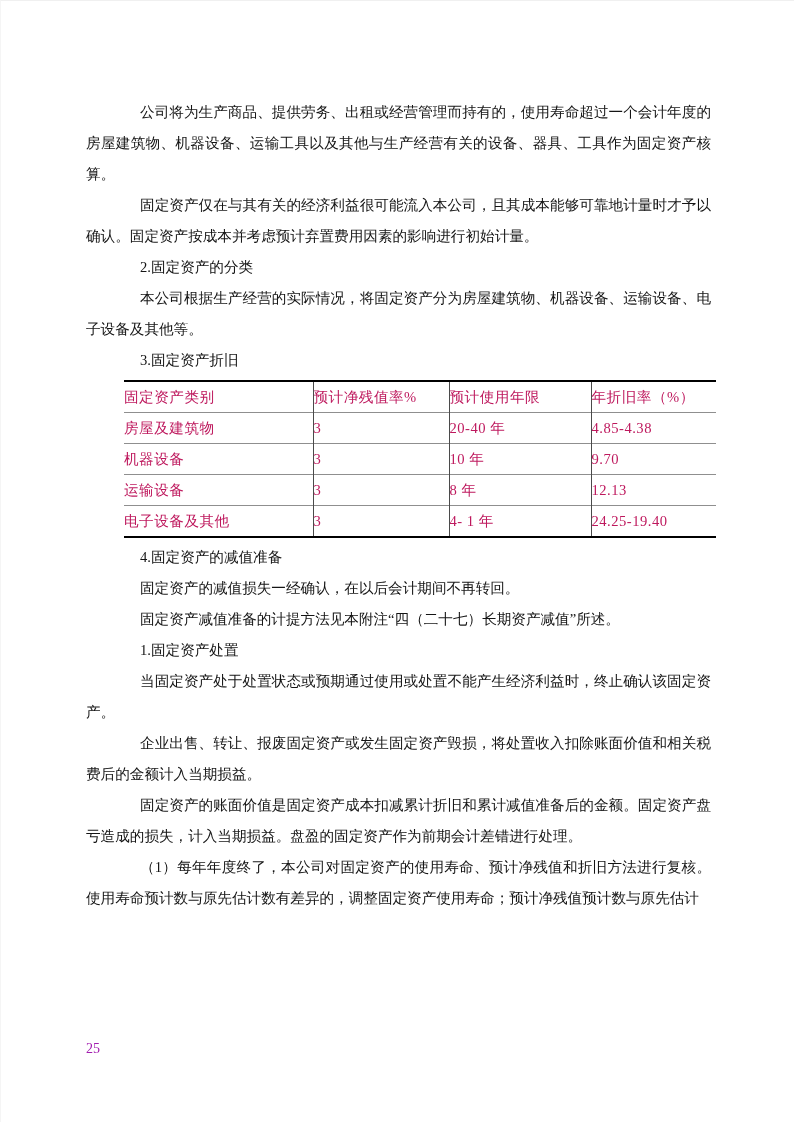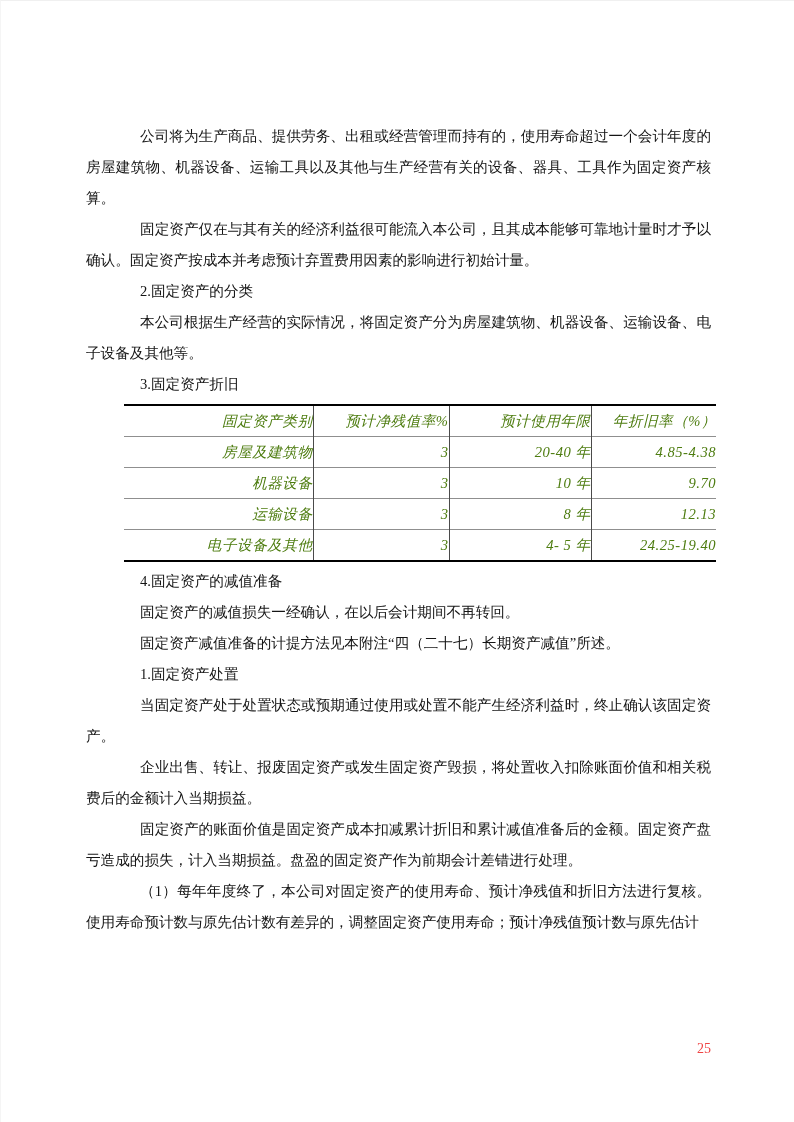--- a/index.html
+++ b/index.html
@@ -14,61 +14,60 @@
     position: absolute; inset: 0;
     background: #ffffff;
     overflow: hidden;
     border-top: 1px solid #f0f0f0;
     border-left: 1px solid #f5f5f5;
   }
   .content {
     position: absolute;
     left: 85px; top: 0;
     width: 625px;
-    padding-top: 120px;
+    padding-top: 96px;
     font-size: 14.6px;
     line-height: 31px;
     text-align: justify;
   }
   .para, .heading {
     text-indent: 54px;
     letter-spacing: 0;
     font-weight: normal;
   }
   table.dep {
     border-collapse: collapse;
     table-layout: fixed;
     width: 592px;
     margin: 4px 0 4px 38px;
     border-top: 2.5px solid #000;
     border-bottom: 2.5px solid #000;
   }
   table.dep th, table.dep td {
     font-weight: normal;
-    text-align: right;
+    text-align: left;
     vertical-align: middle;
     height: 30px;
     padding: 0;
     line-height: 30px;
     font-size: 14.6px;
     letter-spacing: 0.5px;
-    color: #4d7c0f;
+    color: #be185d;
     overflow: hidden;
     white-space: nowrap;
-    font-style: italic;
   }
   table.dep tbody td { border-top: 1px solid #8f8f8f; }
   table.dep th + th, table.dep td + td { border-left: 1.2px solid #4a4a4a; }
   .page-number {
     position: absolute;
     left: 85px; top: 1040px;
     width: 625px;
-    text-align: right;
+    text-align: left;
     font-size: 14px;
-    color: #ef4444;
+    color: #a21caf;
   }
 </style>
 </head>
 <body>
 
 <div class="page">
   <div class="content">
 
     <p class="para">公司将为生产商品、提供劳务、出租或经营管理而持有的，使用寿命超过一个会计年度的房屋建筑物、机器设备、运输工具以及其他与生产经营有关的设备、器具、工具作为固定资产核算。</p>
     <p class="para">固定资产仅在与其有关的经济利益很可能流入本公司，且其成本能够可靠地计量时才予以确认。固定资产按成本并考虑预计弃置费用因素的影响进行初始计量。</p>
@@ -106,21 +105,21 @@
         </tr>
         <tr>
           <td>运输设备</td>
           <td>3</td>
           <td>8 年</td>
           <td>12.13</td>
         </tr>
         <tr>
           <td>电子设备及其他</td>
           <td>3</td>
-          <td>4- 5 年</td>
+          <td>4- 1 年</td>
           <td>24.25-19.40</td>
         </tr>
       </tbody>
     </table>
 
     <p class="heading">4.固定资产的减值准备</p>
     <p class="para">固定资产的减值损失一经确认，在以后会计期间不再转回。</p>
     <p class="para">固定资产减值准备的计提方法见本附注“四（二十七）长期资产减值”所述。</p>
     <p class="heading">1.固定资产处置</p>
     <p class="para">当固定资产处于处置状态或预期通过使用或处置不能产生经济利益时，终止确认该固定资产。</p>

